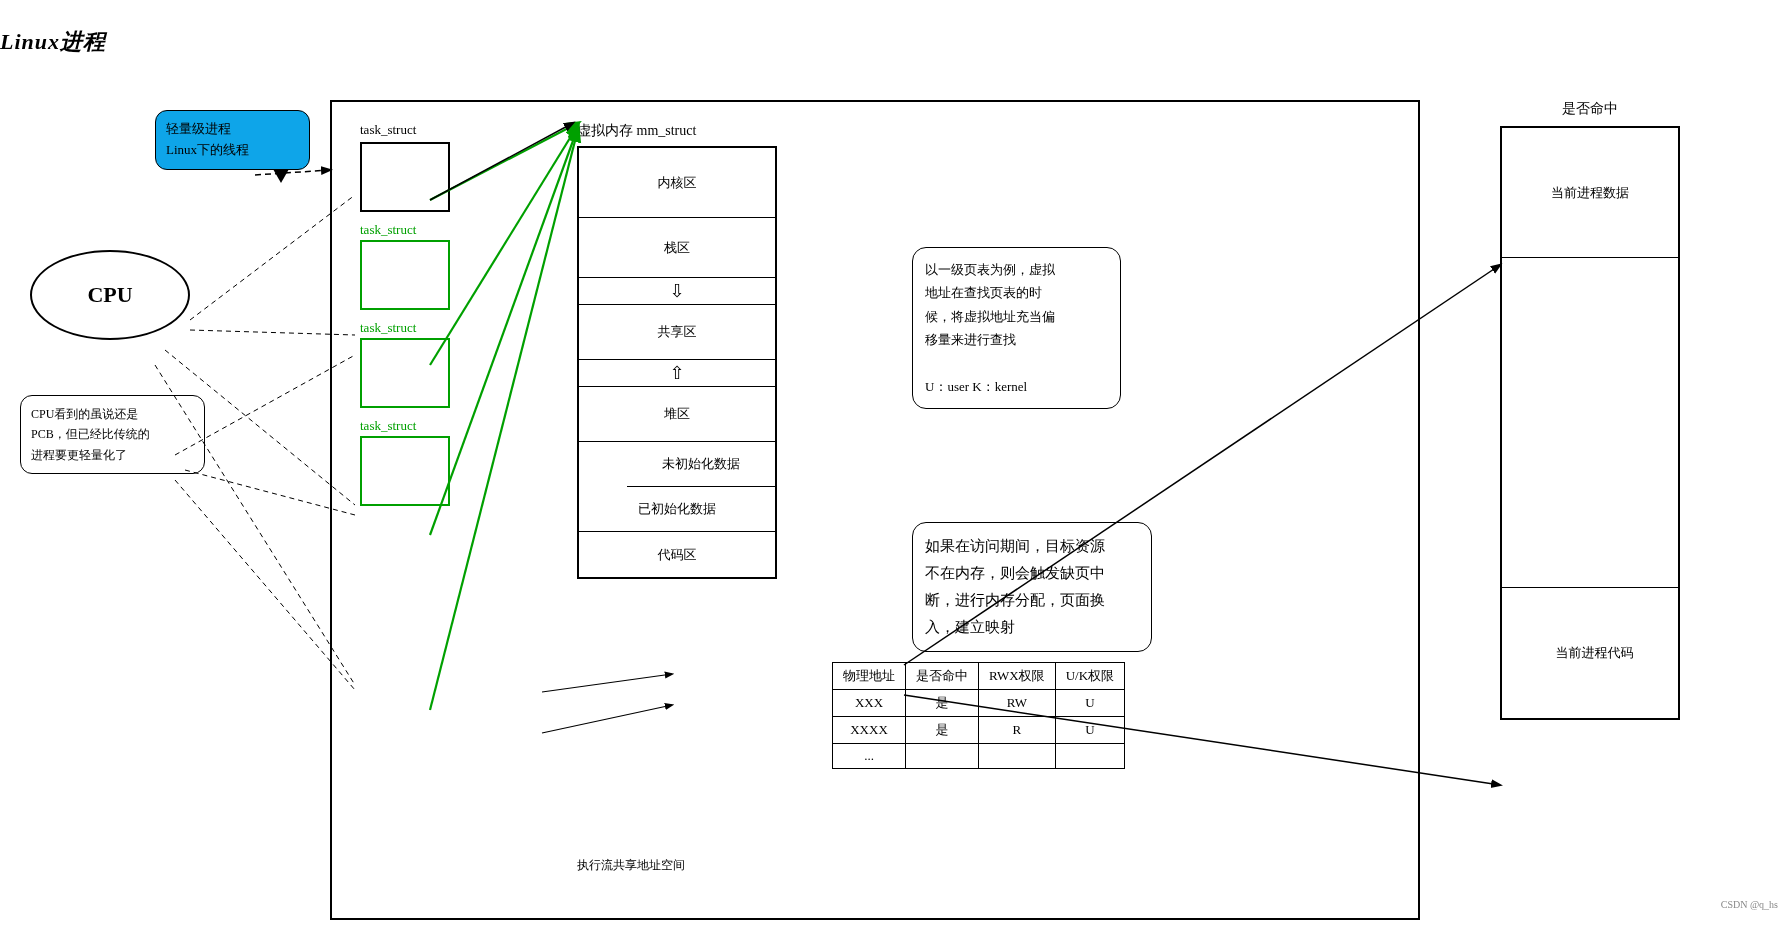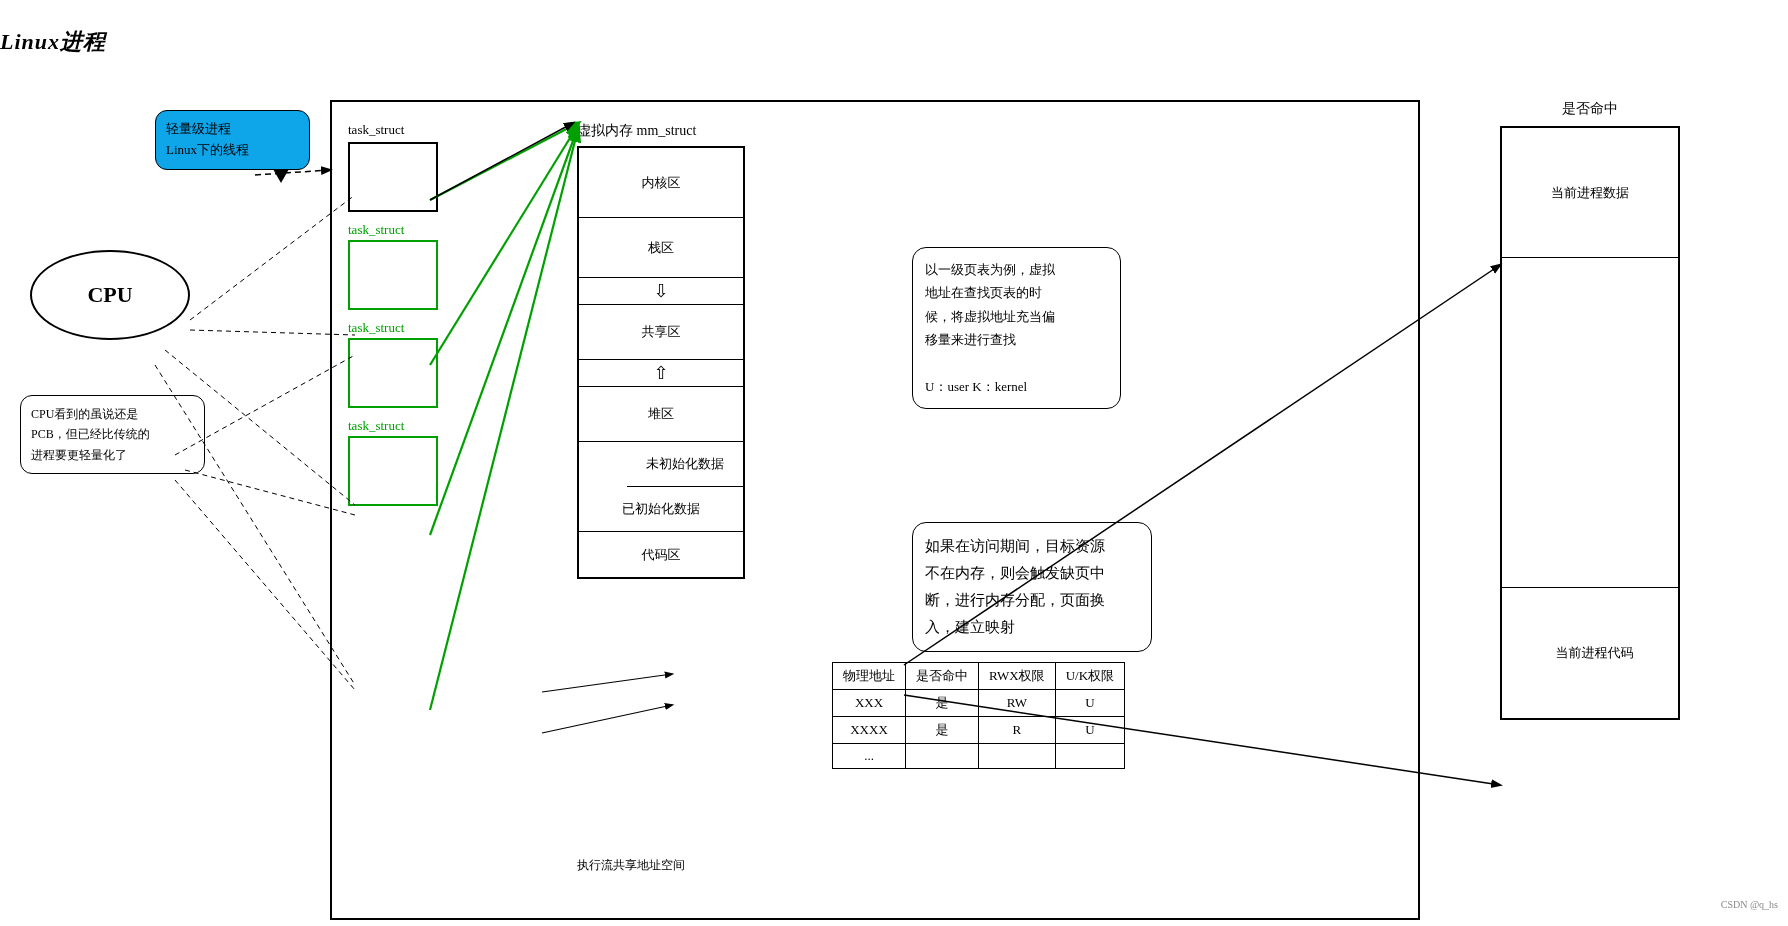--- a/index.html
+++ b/index.html
@@ -84,21 +84,21 @@
       left: 330px;
       top: 45px;
       width: 1090px;
       height: 820px;
       border: 2px solid #000;
       background: #fff;
     }
     
     .task-col {
       position: absolute;
-      left: 16px;
+      left: 28px;
       top: 20px;
       width: 105px;
     }
     .task-label-top {
       font-size: 13px;
       margin-bottom: 4px;
     }
     .task-box {
       width: 90px;
       height: 70px;
@@ -124,21 +124,21 @@
       position: absolute;
       left: 245px;
       top: 20px;
       width: 215px;
     }
     .vmem-title {
       font-size: 14px;
       margin-bottom: 6px;
     }
     .vmem-box {
-      width: 168px;
+      width: 200px;
       border: 2px solid #000;
       background: #fff;
     }
     .vmem-section {
       border-bottom: 1px solid #000;
       text-align: center;
       padding: 6px 0;
       font-size: 13px;
     }
     .vmem-section:last-child {

